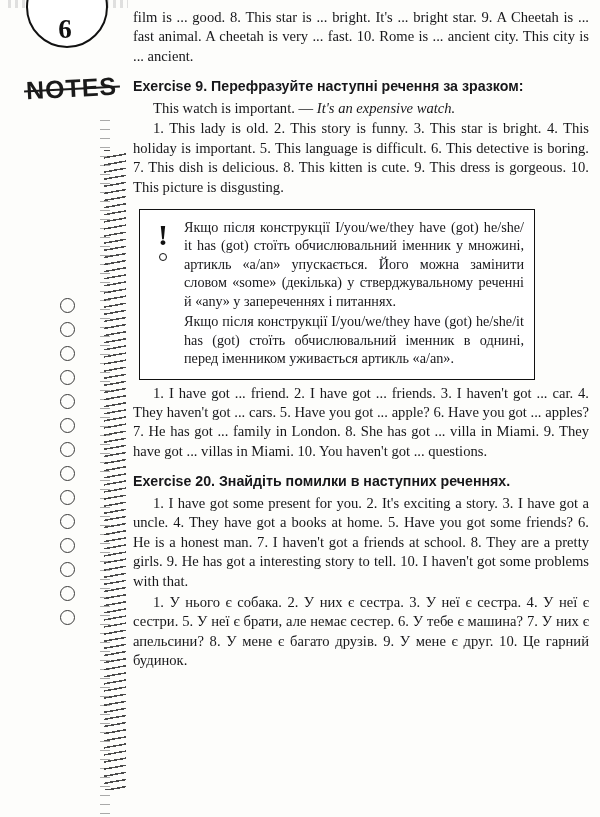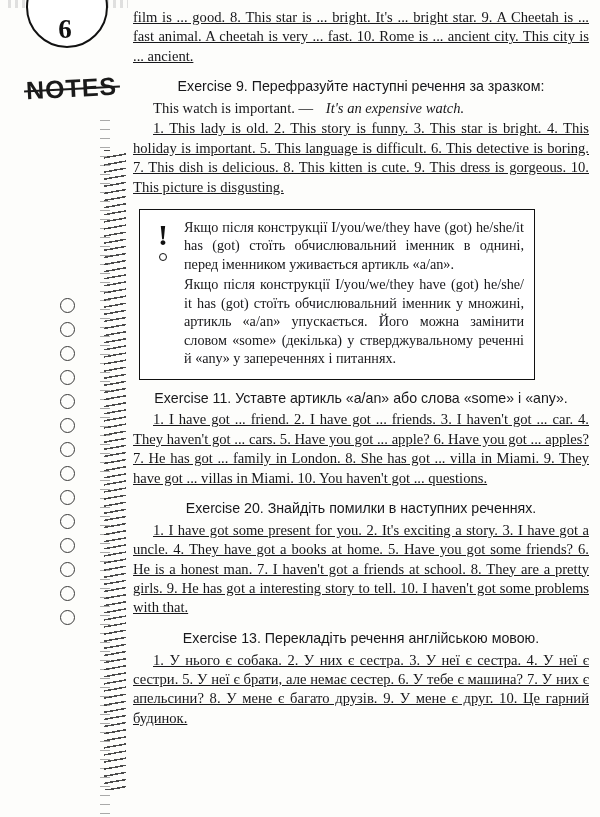--- a/index.html
+++ b/index.html
@@ -128,43 +128,41 @@
     top: 8px;
     width: 456px;
     font-size: 14.6px;
     line-height: 1.33;
     text-align: justify;
   }
   .para {
     margin: 0 0 2px 0;
     text-align: justify;
     text-justify: inter-word;
-    text-decoration: underline;
   }
   .para.indent {
     text-indent: 20px;
   }
   .ex-head {
     font-family: "Liberation Sans", sans-serif;
-    font-weight: normal;
+    font-weight: bold;
     font-size: 14.2px;
     margin: 12px 0 3px 0;
     line-height: 1.25;
-    text-align: center;
+    text-align: left;
   }
   .ex-head.tight {
     margin-top: 10px;
   }
   .sample {
     text-indent: 20px;
     margin: 0 0 1px 0;
   }
   .sample i {
     font-style: italic;
-    margin-left: 9px;
   }
 
   
   .rule-box {
     position: relative;
     margin: 12px 0 4px 6px;
     border: 1.6px solid #111;
     padding: 8px 10px 9px 44px;
     width: 396px;
     box-sizing: border-box;
@@ -232,27 +230,25 @@
 
     <p class="para">film is ... good. 8. This star is ... bright. It's ... bright star. 9. A Cheetah is ... fast animal. A cheetah is very ... fast. 10. Rome is ... ancient city. This city is ... ancient.</p>
 
     <div class="ex-head">Exercise 9. Перефразуйте наступні речення за зразком:</div>
     <p class="sample"><span>This watch is important. — </span><i>It's an expensive watch.</i></p>
     <p class="para indent">1. This lady is old. 2. This story is funny. 3. This star is bright. 4. This holiday is important. 5. This language is difficult. 6. This detective is boring. 7. This dish is delicious. 8. This kitten is cute. 9. This dress is gorgeous. 10. This picture is disgusting.</p>
 
 
     <div class="rule-box">
       <div class="excl-mark">!<span class="dot"></span></div>
+      <p class="rule-p">Якщо після конструкції I/you/we/they have (got) he/she/ it has (got) стоїть обчислювальний іменник у множині, артикль «a/an» упускається. Його можна замінити словом «some» (декілька) у стверджувальному реченні й «any» у запереченнях і питаннях.</p>
       <p class="rule-p">Якщо після конструкції I/you/we/they have (got) he/she/it has (got) стоїть обчислювальний іменник в однині, перед іменником уживається артикль «a/an».</p>
-      <p class="rule-p">Якщо після конструкції I/you/we/they have (got) he/she/ it has (got) стоїть обчислювальний іменник у множині, артикль «a/an» упускається. Його можна замінити словом «some» (декілька) у стверджувальному реченні й «any» у запереченнях і питаннях.</p>
     </div>
 
-    <div class="ex-head tight">Exercise 11. Уставте артикль «a/an» або слова «some» і «any».</div>
     <p class="para indent">1. I have got ... friend. 2. I have got ... friends. 3. I haven't got ... car. 4. They haven't got ... cars. 5. Have you got ... apple? 6. Have you got ... apples? 7. He has got ... family in London. 8. She has got ... villa in Miami. 9. They have got ... villas in Miami. 10. You haven't got ... questions.</p>
 
     <div class="ex-head">Exercise 20. Знайдіть помилки в наступних реченнях.</div>
     <p class="para indent">1. I have got some present for you. 2. It's exciting a story. 3. I have got a uncle. 4. They have got a books at home. 5. Have you got some friends? 6. He is a honest man. 7. I haven't got a friends at school. 8. They are a pretty girls. 9. He has got a interesting story to tell. 10. I haven't got some problems with that.</p>
 
-    <div class="ex-head">Exercise 13. Перекладіть речення англійською мовою.</div>
     <p class="para indent">1. У нього є собака. 2. У них є сестра. 3. У неї є сестра. 4. У неї є сестри. 5. У неї є брати, але немає сестер. 6. У тебе є машина? 7. У них є апельсини? 8. У мене є багато друзів. 9. У мене є друг. 10. Це гарний будинок.</p>
 
   </div>
 </div>
 
 </body></html>

